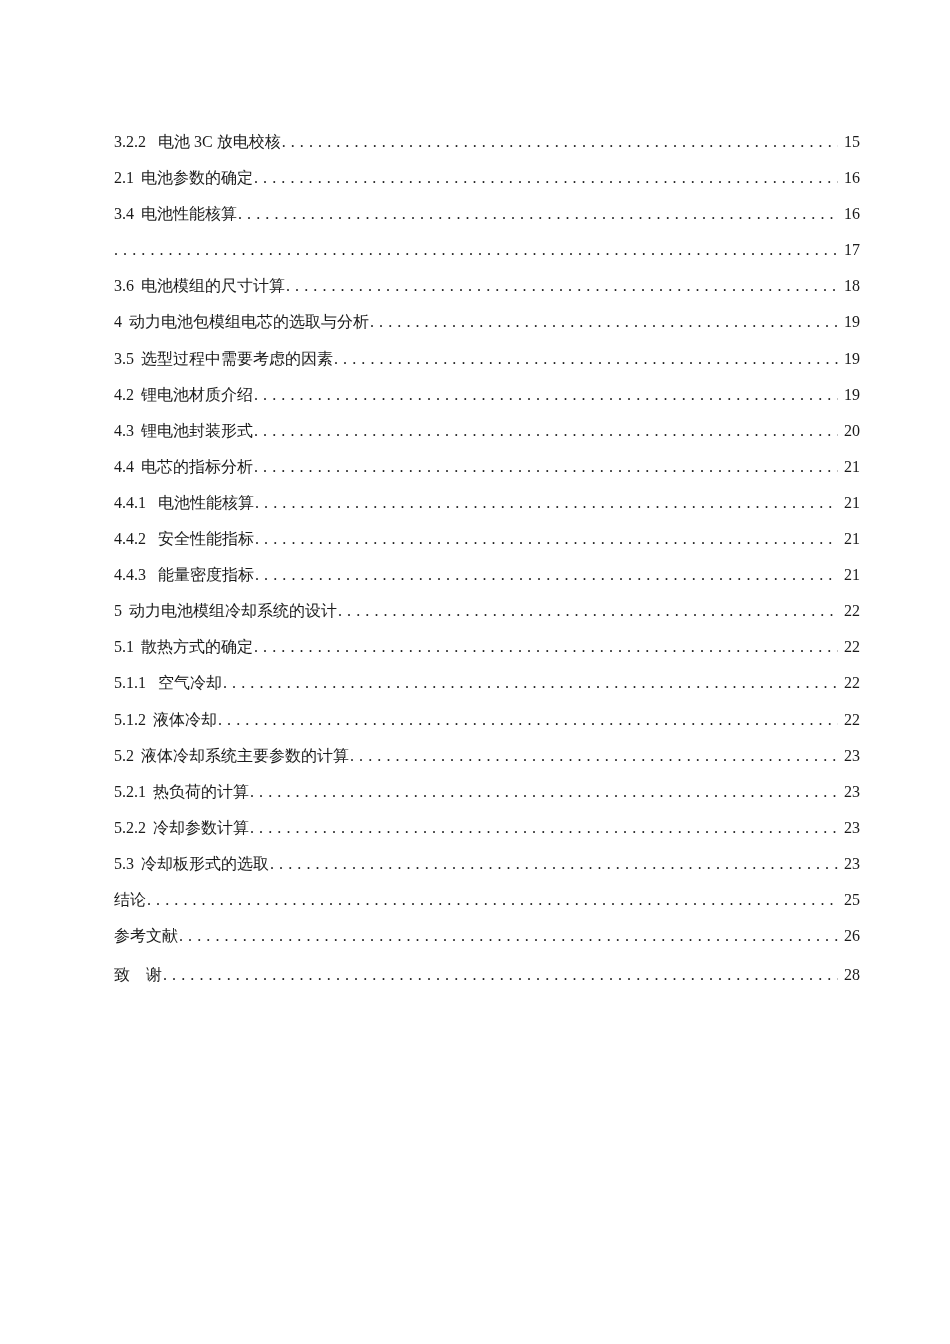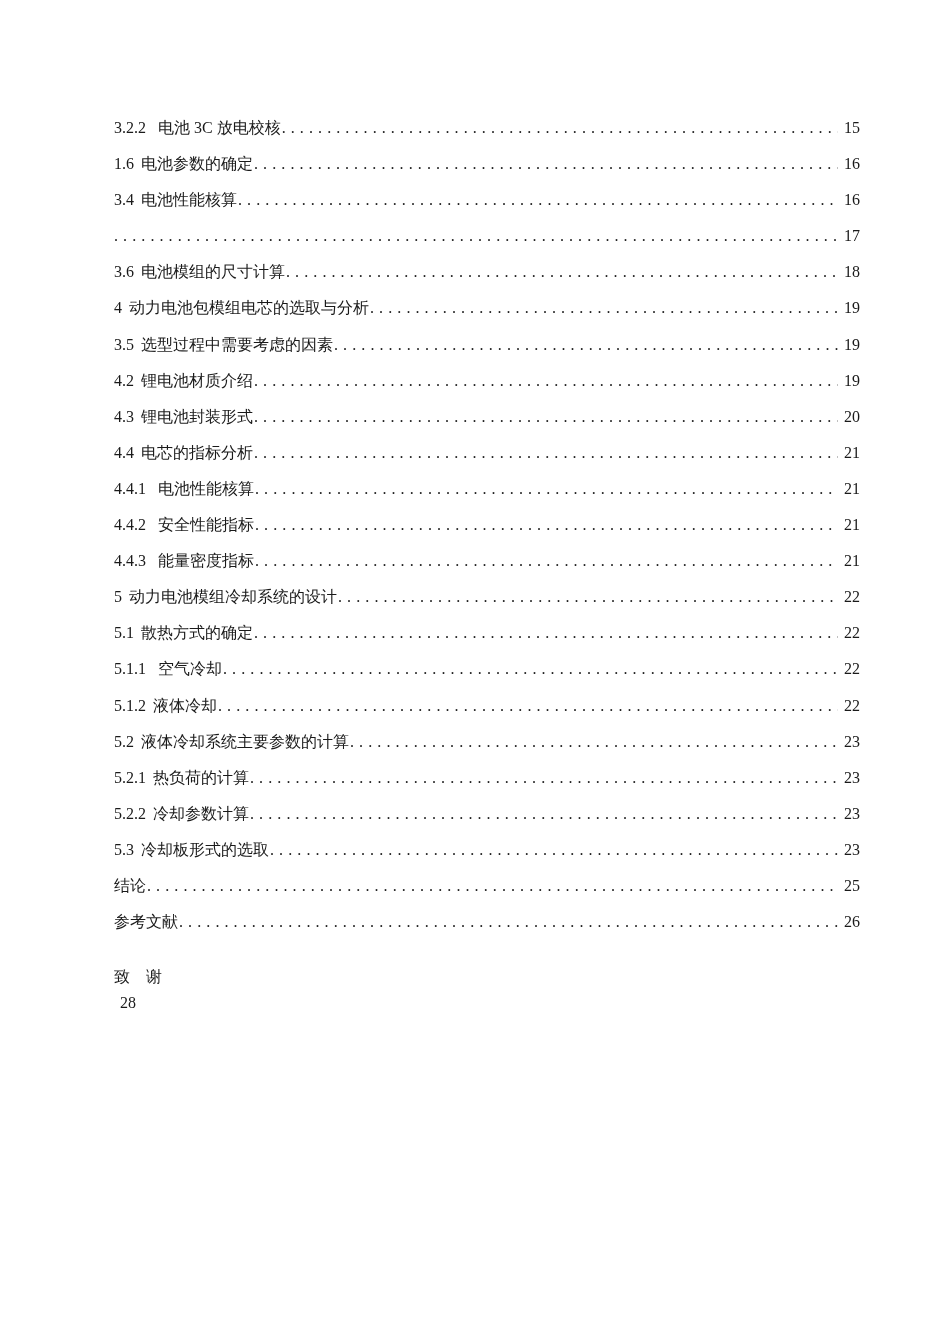--- a/index.html
+++ b/index.html
@@ -18,35 +18,34 @@
   .page {
     position: absolute;
     left: 0; top: 0;
     width: 950px;
     height: 1344px;
     background: #ffffff;
   }
   .toc {
     position: absolute;
     left: 114px;
-    top: 115px;
+    top: 129px;
     width: 746px;
   }
   .toc-row {
     position: relative;
     display: flex;
     align-items: baseline;
     height: 36.1px;
     font-size: 16px;
     line-height: 26px;
     white-space: nowrap;
   }
   .toc-row.last {
-    margin-top: 19px;
-    flex-direction: column;
+    margin-top: 3px;
   }
   .toc-title {
     flex: 0 0 auto;
     background: #fff;
     padding-right: 1px;
   }
   .toc-title .num {
     margin-right: 7px;
   }
   .toc-title .num.wide {
@@ -81,21 +80,21 @@
 <div class="page">
   <div class="toc">
 
     <div class="toc-row">
       <span class="toc-title"><span class="num wide">3.2.2</span><span>电池  3C 放电校核</span></span>
       <span class="toc-leader"></span>
       <span class="toc-page">15</span>
     </div>
 
     <div class="toc-row">
-      <span class="toc-title"><span class="num">1.6</span><span>电池参数的确定</span></span>
+      <span class="toc-title"><span class="num">2.1</span><span>电池参数的确定</span></span>
       <span class="toc-leader"></span>
       <span class="toc-page">16</span>
     </div>
 
     <div class="toc-row">
       <span class="toc-title"><span class="num">3.4</span><span>电池性能核算</span></span>
       <span class="toc-leader"></span>
       <span class="toc-page">16</span>
     </div>
 

